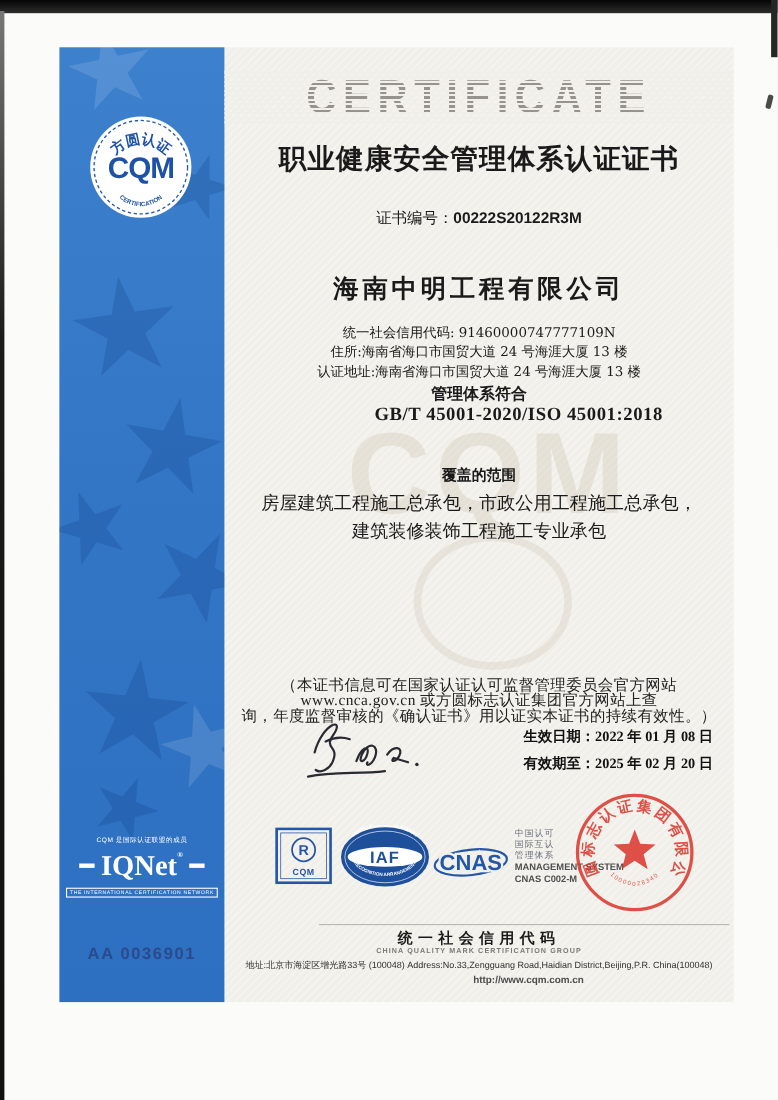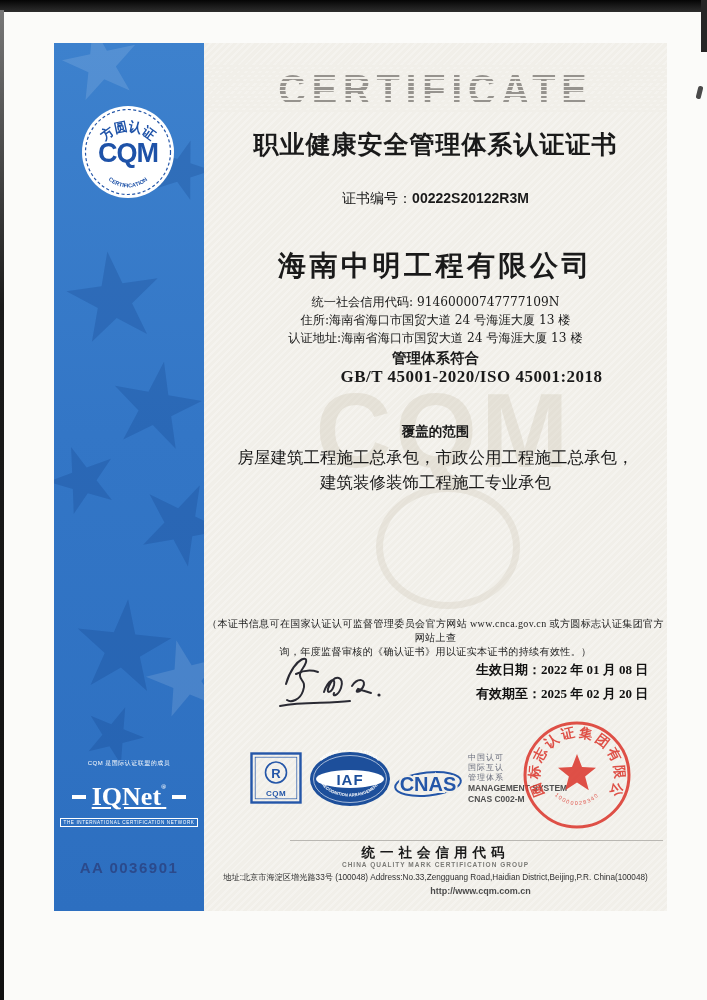--- a/index.html
+++ b/index.html
@@ -28,49 +28,49 @@
   .sidebar{left:0;top:0;width:150px;height:868px;overflow:hidden;
     background:linear-gradient(180deg,#3d81cd 0%,#3376c6 45%,#2d6fc0 100%);}
   .star{position:absolute;clip-path:polygon(50% 0%,61% 35%,98% 35%,68% 57%,79% 91%,50% 70%,21% 91%,32% 57%,2% 35%,39% 35%);}
   .star.dk{background:rgba(10,50,120,.20);}
   .star.lt{background:rgba(255,255,255,.12);}
 
   .cqm-badge{left:27px;top:62px;width:94px;height:94px;}
 
   .iqnet{left:5px;top:716px;width:140px;text-align:center;color:#fff;}
   .iqnet-tag{font-size:6px;letter-spacing:.5px;white-space:nowrap;}
-  .iqnet-row{display:flex;align-items:center;justify-content:center;gap:6px;margin-top:16px;text-decoration:underline;}
+  .iqnet-row{display:flex;align-items:center;justify-content:center;gap:6px;margin-top:6px;}
   .iqnet-dash{width:14px;height:4px;background:#fff;}
   .iqnet-name{font-size:26px;font-weight:bold;font-family:"Liberation Serif",serif;letter-spacing:0;line-height:1;}
   .iqnet-reg{font-size:7px;vertical-align:top;}
   .iqnet-net{display:inline-block;margin-top:3px;border:1px solid #fff;padding:1px 3px;font-size:4.6px;letter-spacing:.6px;white-space:nowrap;}
   .aa-serial{left:0;top:816px;width:150px;text-align:center;color:#2b4a8c;font-size:15px;font-weight:bold;letter-spacing:1.5px;}
 
   
   .content{left:150px;top:0;width:463px;height:868px;}
   .c{left:0;width:463px;text-align:center;color:#1a1a1a;}
 
   .embossed{top:22px;font-size:38px;font-weight:bold;letter-spacing:6px;color:#96938e;
     transform:scaleY(1.14);transform-origin:top;}
   .embossed .stripe{position:absolute;inset:-2px 0 0 0;
     background:repeating-linear-gradient(to bottom,rgba(241,239,233,0) 0 2px,#f1efe9 2px 3.6px);}
 
   .title{top:85px;font-size:25px;font-weight:bold;letter-spacing:1px;font-family:"Liberation Serif",serif;}
   .certno{top:147px;font-size:14px;font-family:"Liberation Serif",serif;}
   .certno b{font-family:"Liberation Sans",sans-serif;font-weight:600;}
   .certify{top:177px;font-size:13.5px;font-family:"Liberation Serif",serif;}
-  .company{top:204px;font-size:28px;letter-spacing:3.5px;font-family:"DejaVu Serif",serif;font-weight:600;}
+  .company{top:204px;font-size:23px;letter-spacing:3.5px;font-family:"DejaVu Serif",serif;font-weight:600;}
   .info{font-size:12.2px;font-family:"DejaVu Serif",serif;font-weight:500;}
   .info1{top:251px;} .info2{top:269px;} .info3{top:287px;}
   .conform{top:306px;font-size:14.5px;font-weight:bold;font-family:"Liberation Serif",serif;}
   .standard{top:324px;font-size:17px;font-weight:bold;font-family:"Liberation Serif",serif;letter-spacing:.5px;padding-left:36px;}
   .scopelbl{top:380px;font-size:13.5px;font-weight:bold;font-family:"Liberation Serif",serif;}
   .scope1{top:404px;font-size:16.5px;font-family:"DejaVu Serif",serif;}
   .scope2{top:429px;font-size:16.5px;font-family:"DejaVu Serif",serif;}
-  .note{top:574px;font-size:10px;line-height:14px;color:#222;letter-spacing:.4px;font-family:"Liberation Serif",serif;}
+  .note{top:574px;font-size:14px;line-height:14px;color:#222;letter-spacing:.4px;font-family:"Liberation Serif",serif;}
 
   .wm{pointer-events:none;}
   .wm-letters{left:100px;top:328px;width:280px;text-align:center;font-size:105px;font-weight:bold;
     color:rgba(202,194,176,.33);letter-spacing:4px;font-family:"Liberation Sans",sans-serif;}
   .wm-ring{left:172px;top:442px;width:130px;height:110px;border:7px solid rgba(202,194,176,.28);border-radius:50%;}
 
   .sig{left:68px;top:605px;width:150px;height:76px;}
   .dates{left:272px;top:615px;font-size:13px;font-weight:600;font-family:"Liberation Serif",serif;color:#111;text-align:center;}
   .dates .row{line-height:24px;white-space:nowrap;}
 

